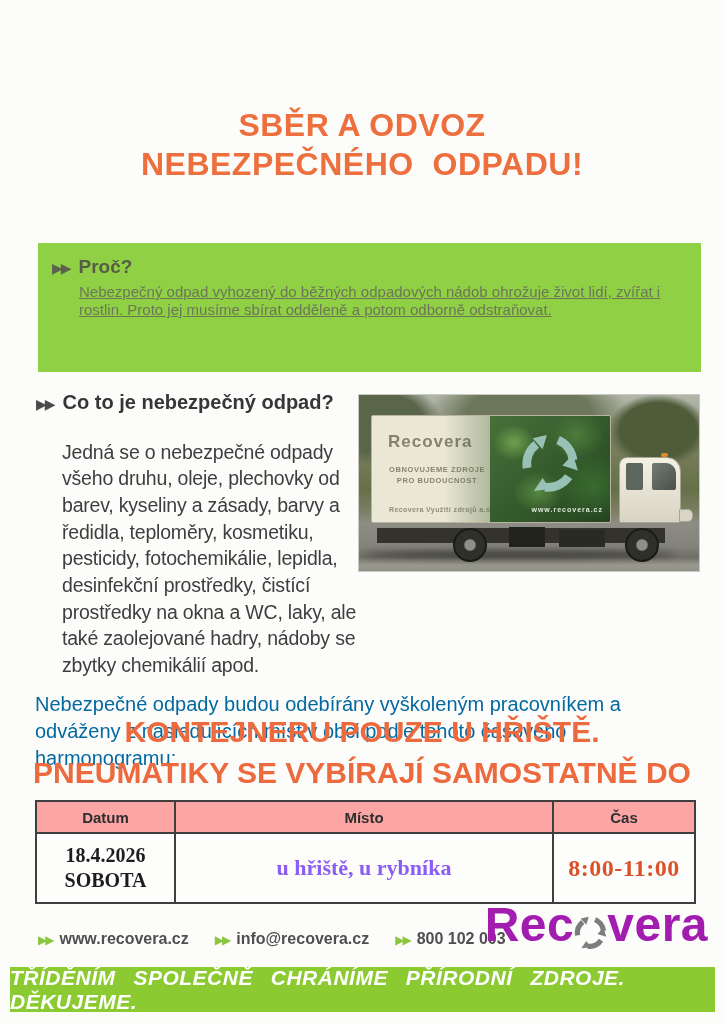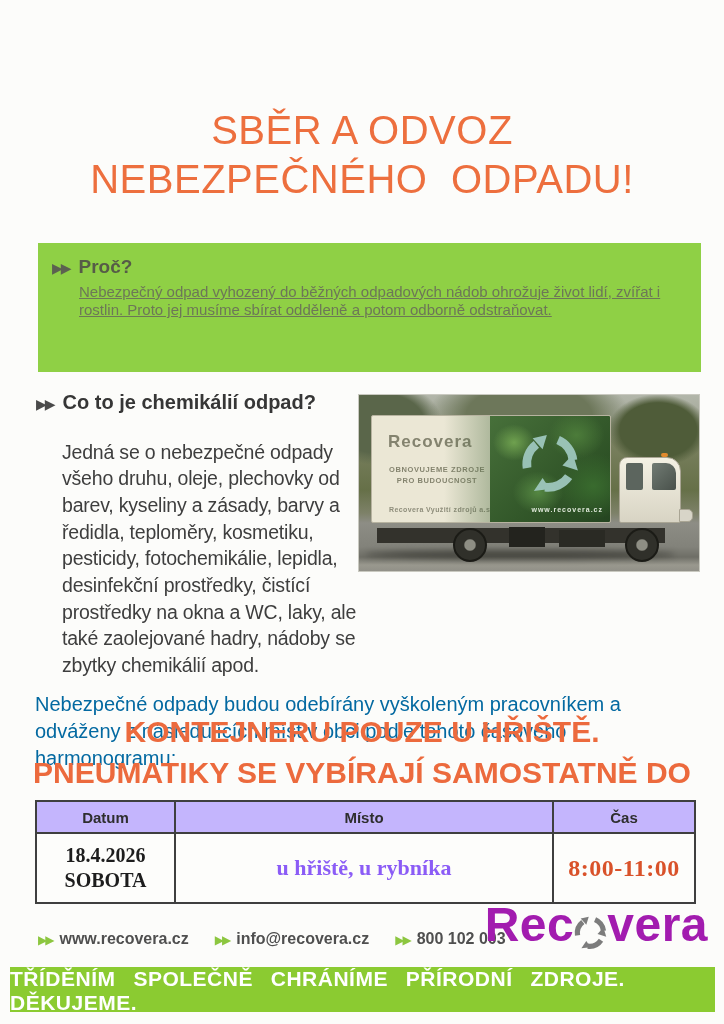--- a/index.html
+++ b/index.html
@@ -4,21 +4,21 @@
 <style>
   html,body{margin:0;padding:0;background:#e8e8e8;}
   .page{
     position:relative;width:724px;height:1024px;margin:0 auto;
     background:#fcfcfa;overflow:hidden;
     font-family:"Liberation Sans",sans-serif;color:#3d3d3d;
   }
   
   .title{
     position:absolute;left:0;right:0;top:106px;text-align:center;
-    font-weight:normal;font-size:40px;line-height:1.22;color:#ed6f3e;
+    font-weight:bold;font-size:32px;line-height:1.22;color:#ed6f3e;
     letter-spacing:0.5px;
   }
   .title-line2{word-spacing:0.3em;}
   
   .arrows{font-size:14px;letter-spacing:-2px;line-height:1;display:inline-block;}
   .arrows-dark{color:#5c6150;}
   .arrows-black{color:#4a4a4a;}
   .arrows-green{color:#8cc63f;font-size:12px;}
   
   .why-box{
@@ -109,21 +109,21 @@
     position:absolute;left:0;right:0;top:711px;text-align:center;
     font-size:30px;font-weight:bold;line-height:1.38;color:#ec6a3d;
   }
   
   .schedule{
     position:absolute;left:35px;top:800px;width:659px;
     border-collapse:collapse;table-layout:fixed;
   }
   .schedule th,.schedule td{border:2px solid #3f3f3f;text-align:center;vertical-align:middle;}
   .schedule th{
-    height:28px;background:#c4b5fd;font-size:15px;font-weight:bold;color:#2e2e2e;
+    height:28px;background:#fca5a5;font-size:15px;font-weight:bold;color:#2e2e2e;
     font-family:"Liberation Sans",sans-serif;
   }
   .schedule td{height:66px;background:#fdfdfb;font-family:"Liberation Serif",serif;font-weight:bold;}
   .date-cell{font-size:20px;color:#1d1d1d;line-height:1.25;}
   .place-cell{font-size:22px;color:#8b5cf6;}
   .time-cell{font-size:24px;color:#d9522a;letter-spacing:0.5px;}
   
   .contacts{
     position:absolute;left:38px;top:930px;display:flex;gap:26px;align-items:baseline;
   }
@@ -131,21 +131,21 @@
   .contact-label{font-size:16px;font-weight:bold;color:#4f4f4f;}
   .logo{
     position:absolute;right:16px;top:901px;display:flex;align-items:center;
     font-size:48px;font-weight:bold;color:#a21caf;letter-spacing:0.5px;line-height:1;
   }
   .logo-recycle{width:35px;height:35px;margin:4px -1px 0 -1px;color:#7c7c7c;}
   .logo-recycle svg{width:100%;height:100%;}
   
   .bottom-bar{
     position:absolute;left:10px;top:967px;width:705px;height:45px;
-    background:#8bcb31;display:flex;align-items:flex-start;justify-content:center;
+    background:#8bcb31;display:flex;align-items:center;justify-content:center;font-style:italic;
   }
   .bottom-bar-text{
     color:#ffffff;font-size:21px;font-weight:bold;letter-spacing:0.5px;word-spacing:0.55em;
   }
 </style>
 </head>
 <body>
 
 <div class="page">
 
@@ -157,21 +157,21 @@
   <section class="why-box">
     <div class="why-head-row">
       <span class="arrows arrows-dark">▶▶</span>
       <span class="why-heading">Proč?</span>
     </div>
     <p class="why-body">Nebezpečný odpad vyhozený do běžných odpadových nádob ohrožuje život lidí, zvířat i rostlin. Proto jej musíme sbírat odděleně a potom odborně odstraňovat.</p>
   </section>
 
   <div class="what-head-row">
     <span class="arrows arrows-black">▶▶</span>
-    <span class="what-heading">Co to je chemikálií odpad?</span>
+    <span class="what-heading">Co to je nebezpečný odpad?</span>
   </div>
   <p class="what-body">Jedná se o nebezpečné odpady všeho druhu, oleje, plechovky od barev, kyseliny a zásady, barvy a ředidla, teploměry, kosmetiku, pesticidy, fotochemikálie, lepidla, desinfekční prostředky, čistící prostředky na okna a WC, laky, ale také zaolejované hadry, nádoby se zbytky chemikálií apod.</p>
 
   <div class="photo">
     <div class="t-shadow"></div>
     <div class="chassis"></div>
     <div class="chassis-box1"></div>
     <div class="chassis-box2"></div>
     <div class="wheel wheel-rear"></div>
     <div class="wheel wheel-front"></div>

